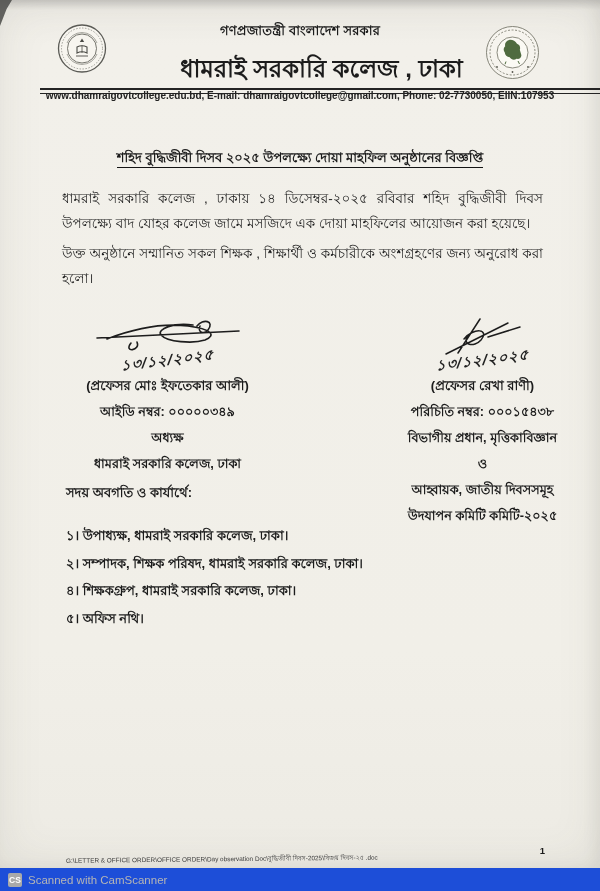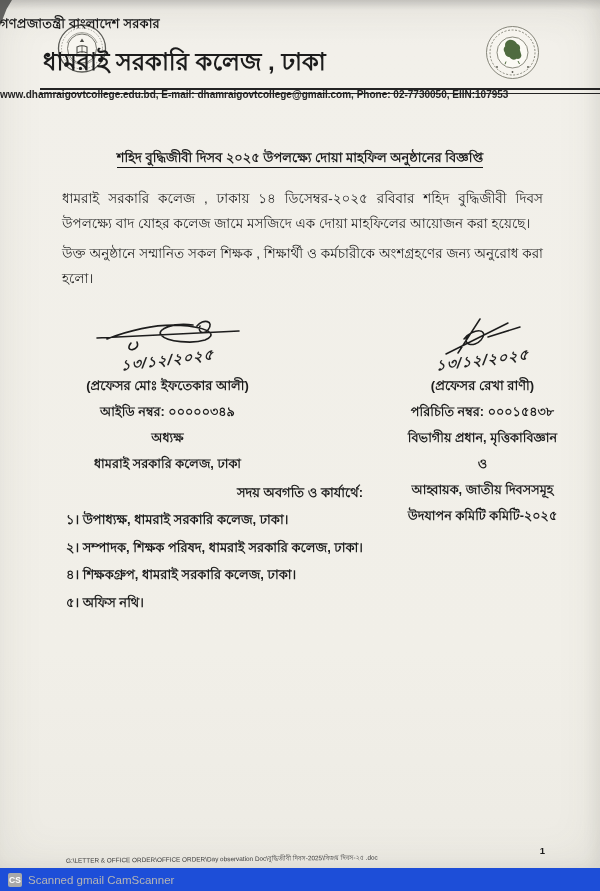--- a/index.html
+++ b/index.html
@@ -11,24 +11,24 @@
   
   .page {
     position:absolute; inset:0 0 23px 0;
     background:linear-gradient(180deg,#cfcdc9 0px,#eeece6 10px,#f2f0ea 45px,#f1efe8 75%,#edebe4 100%);
     box-shadow:inset 0 0 45px rgba(90,85,70,.10), inset -6px 0 14px rgba(0,0,0,.05);
   }
   .corner-mark { position:absolute; top:0; left:0; width:12px; height:26px;
     background:#4a4a48; clip-path:polygon(0 0,100% 0,55% 35%,0 100%); opacity:.85; }
 
   
-  .hdr-text { position:absolute; left:0; right:0; top:14px; }
+  .hdr-text { position:absolute; left:0; right:0; top:21px; text-align:center; }
   .hdr-gov { font-size:13px; font-weight:600; letter-spacing:.2px; }
   .hdr-college { font-size:24px; font-weight:700; margin-top:8px;margin-left:43px; }
-  .hdr-contact { font-size:10px; font-weight:700; margin-top:6px; color:#222; }
+  .hdr-contact { font-size:10px; font-weight:700; margin-top:0; color:#222; }
   .seal { position:absolute; }
   .seal.left { top:23px; left:57px; }
   .seal.right { top:25px; left:485px; }
 
   .rule { position:absolute; top:88px; left:40px; right:0;
     border-top:2.5px solid #242424; height:6px; border-bottom:1.5px solid #242424; }
 
   .date-line { position:absolute; top:97px; right:57px; font-size:13px; font-weight:700; }
 
   .notice-title { position:absolute; top:148px; left:0; right:0; text-align:center; }
@@ -44,21 +44,21 @@
   .sig-left { top:317px; left:60px; width:215px; }
   .sig-right { top:317px; left:385px; width:195px; }
   .hw-date { font-size:14.5px; font-weight:600; transform:rotate(-7deg) skewX(-8deg); color:#222;
     font-style:italic; margin-top:-6px; letter-spacing:1px; }
   .sig-name { font-size:13px; font-weight:700; margin-top:3px; }
   .sig-line { font-size:12.8px; font-weight:600; margin-top:5px; }
   .sig-svg { display:block; margin:0 auto; }
 
   
   .dist { position:absolute; top:483px; left:66px; font-size:13px; font-weight:600; }
-  .dist-head { margin-bottom:6px;text-align:right; }
+  .dist-head { margin-bottom:22px; }
   .dist ol { list-style:none; }
   .dist li { margin-bottom:6.5px; }
 
   
   .filepath { position:absolute; top:854px; left:66px; width:360px; font-size:6.4px;
     color:#3c3c3c; transform:rotate(-.6deg); white-space:nowrap; overflow:hidden; }
   .pagenum { position:absolute; top:845px; right:55px; font-size:9.5px; font-weight:700; }
 
   
   .cs-bar { position:absolute; left:0; right:0; bottom:0; height:23px; background:#1d4ed8;
@@ -146,15 +146,15 @@
         <li>৫। অফিস নথি।</li>
       </ol>
     </div>
 
     <div class="filepath">G:\LETTER &amp; OFFICE ORDER\OFFICE ORDER\Day observation Doc\বুদ্ধিজীবী দিবস-2025\বিজয় দিবস-২৫ .doc</div>
     <div class="pagenum">1</div>
   </div>
 
   <div class="cs-bar">
     <span class="cs-logo">CS</span>
-    <span class="cs-label">Scanned gmail CamScanner</span>
+    <span class="cs-label">Scanned with CamScanner</span>
   </div>
 </div>
 
 </body></html>

